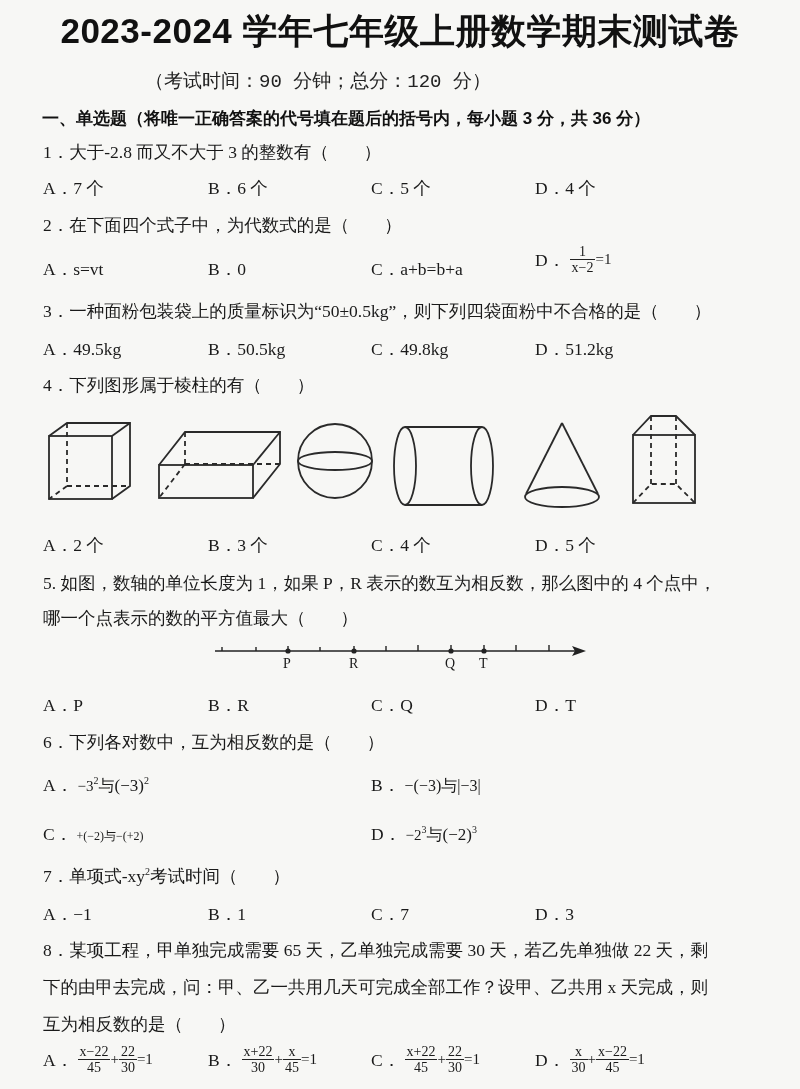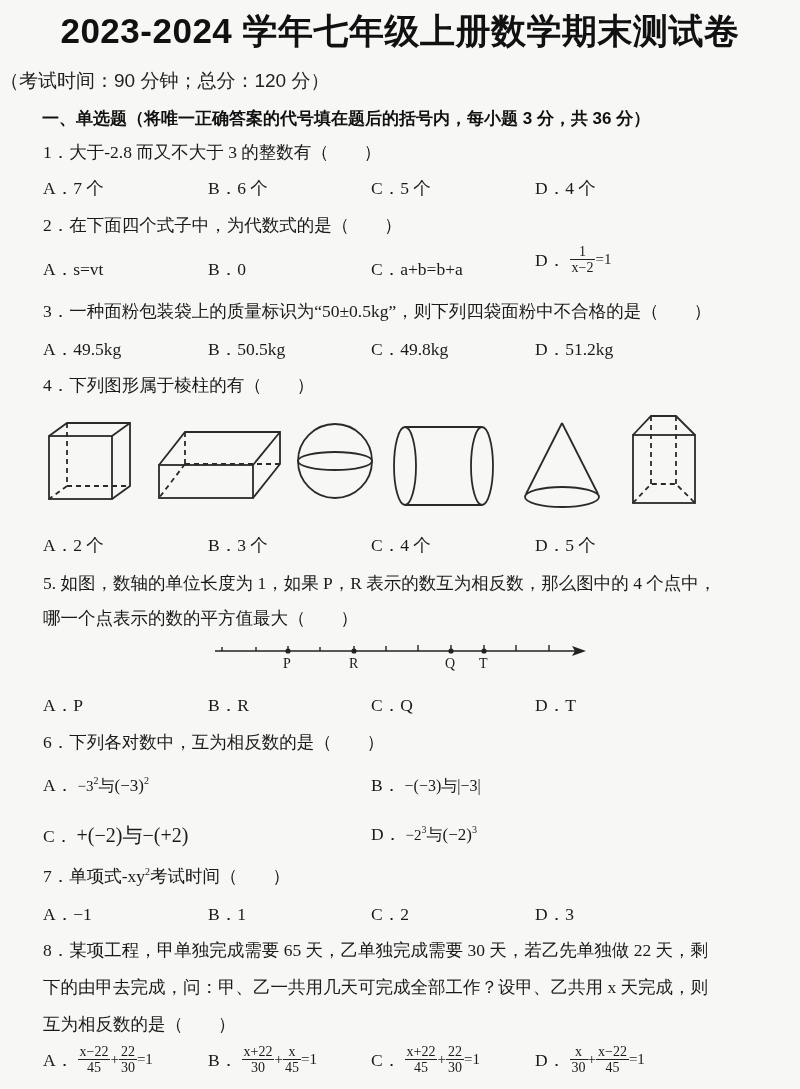--- a/index.html
+++ b/index.html
@@ -9,22 +9,22 @@
     font-family:"Liberation Serif","DejaVu Serif",serif;
     position:relative;
   }
   .abs { position:absolute; white-space:nowrap; }
   .title {
     left:0; width:800px; text-align:center; top:8px;
     font-family:"Liberation Sans","DejaVu Sans",sans-serif;
     font-weight:bold; font-size:35px; letter-spacing:0.5px; color:#111;
   }
   .subtitle {
-    left:0; width:636px; text-align:left; top:68px;
-    font-family:Liberation Sans, sans-serif;
+    left:0; width:636px; text-align:center; top:68px;
+    font-family:Liberation Mono, monospace;
     font-size:19px; color:#222;
   }
   .section {
     left:42px; top:107px;
     font-family:"Liberation Sans","DejaVu Sans",sans-serif;
     font-weight:bold; font-size:17px; color:#111;
   }
   .q { font-size:17.5px; left:43px; }
   .opt { font-size:17.5px; }
   .it { }
@@ -158,31 +158,31 @@
 <div class="abs opt" style="left:43px;top:773px">
   <span>A．</span>
   <span style="font-size:15px">−3</span><sup>2</sup><span style="font-size:16px">与</span><span style="font-size:17px">(−3)</span><sup>2</sup>
 </div>
 <div class="abs opt" style="left:371px;top:773px">
   <span>B．</span>
   <span style="font-size:16px">−(−3)与|−3|</span>
 </div>
 <div class="abs opt" style="left:43px;top:822px">
   <span>C．</span>
-  <span style="font-size:20px">+(−2)与−(+2)</span>
+  <span style="font-size:12px">+(−2)与−(+2)</span>
 </div>
 <div class="abs opt" style="left:371px;top:822px">
   <span>D．</span>
   <span style="font-size:15px">−2</span><sup>3</sup><span style="font-size:16px">与</span><span style="font-size:17px">(−2)</span><sup>3</sup>
 </div>
 
 <div class="abs q" style="top:864px"><span>7．单项式-xy</span><sup>2</sup><span>考试时间（　　）</span></div>
 <div class="abs opt" style="left:43px;top:902px">A．−1</div>
 <div class="abs opt" style="left:208px;top:902px">B．1</div>
-<div class="abs opt" style="left:371px;top:902px">C．2</div>
+<div class="abs opt" style="left:371px;top:902px">C．7</div>
 <div class="abs opt" style="left:535px;top:902px">D．3</div>
 
 <div class="abs q" style="top:938px">8．某项工程，甲单独完成需要 65 天，乙单独完成需要 30 天，若乙先单独做 22 天，剩</div>
 <div class="abs q" style="top:975px"><span>下的由甲去完成，问：甲、乙一共用几天可完成全部工作？设甲、乙共用 </span><span class="it">x</span><span> 天完成，则</span></div>
 <div class="abs q" style="top:1012px">互为相反数的是（　　）</div>
 
 <div class="abs opt" style="left:43px;top:1044px">
   <span style="vertical-align:middle">A．</span>
   <span class="frac"><span class="num it">x−22</span><span class="den">45</span></span><span class="eqtail">+</span><span class="frac"><span class="num">22</span><span class="den">30</span></span><span class="eqtail">=1</span>
 </div>

